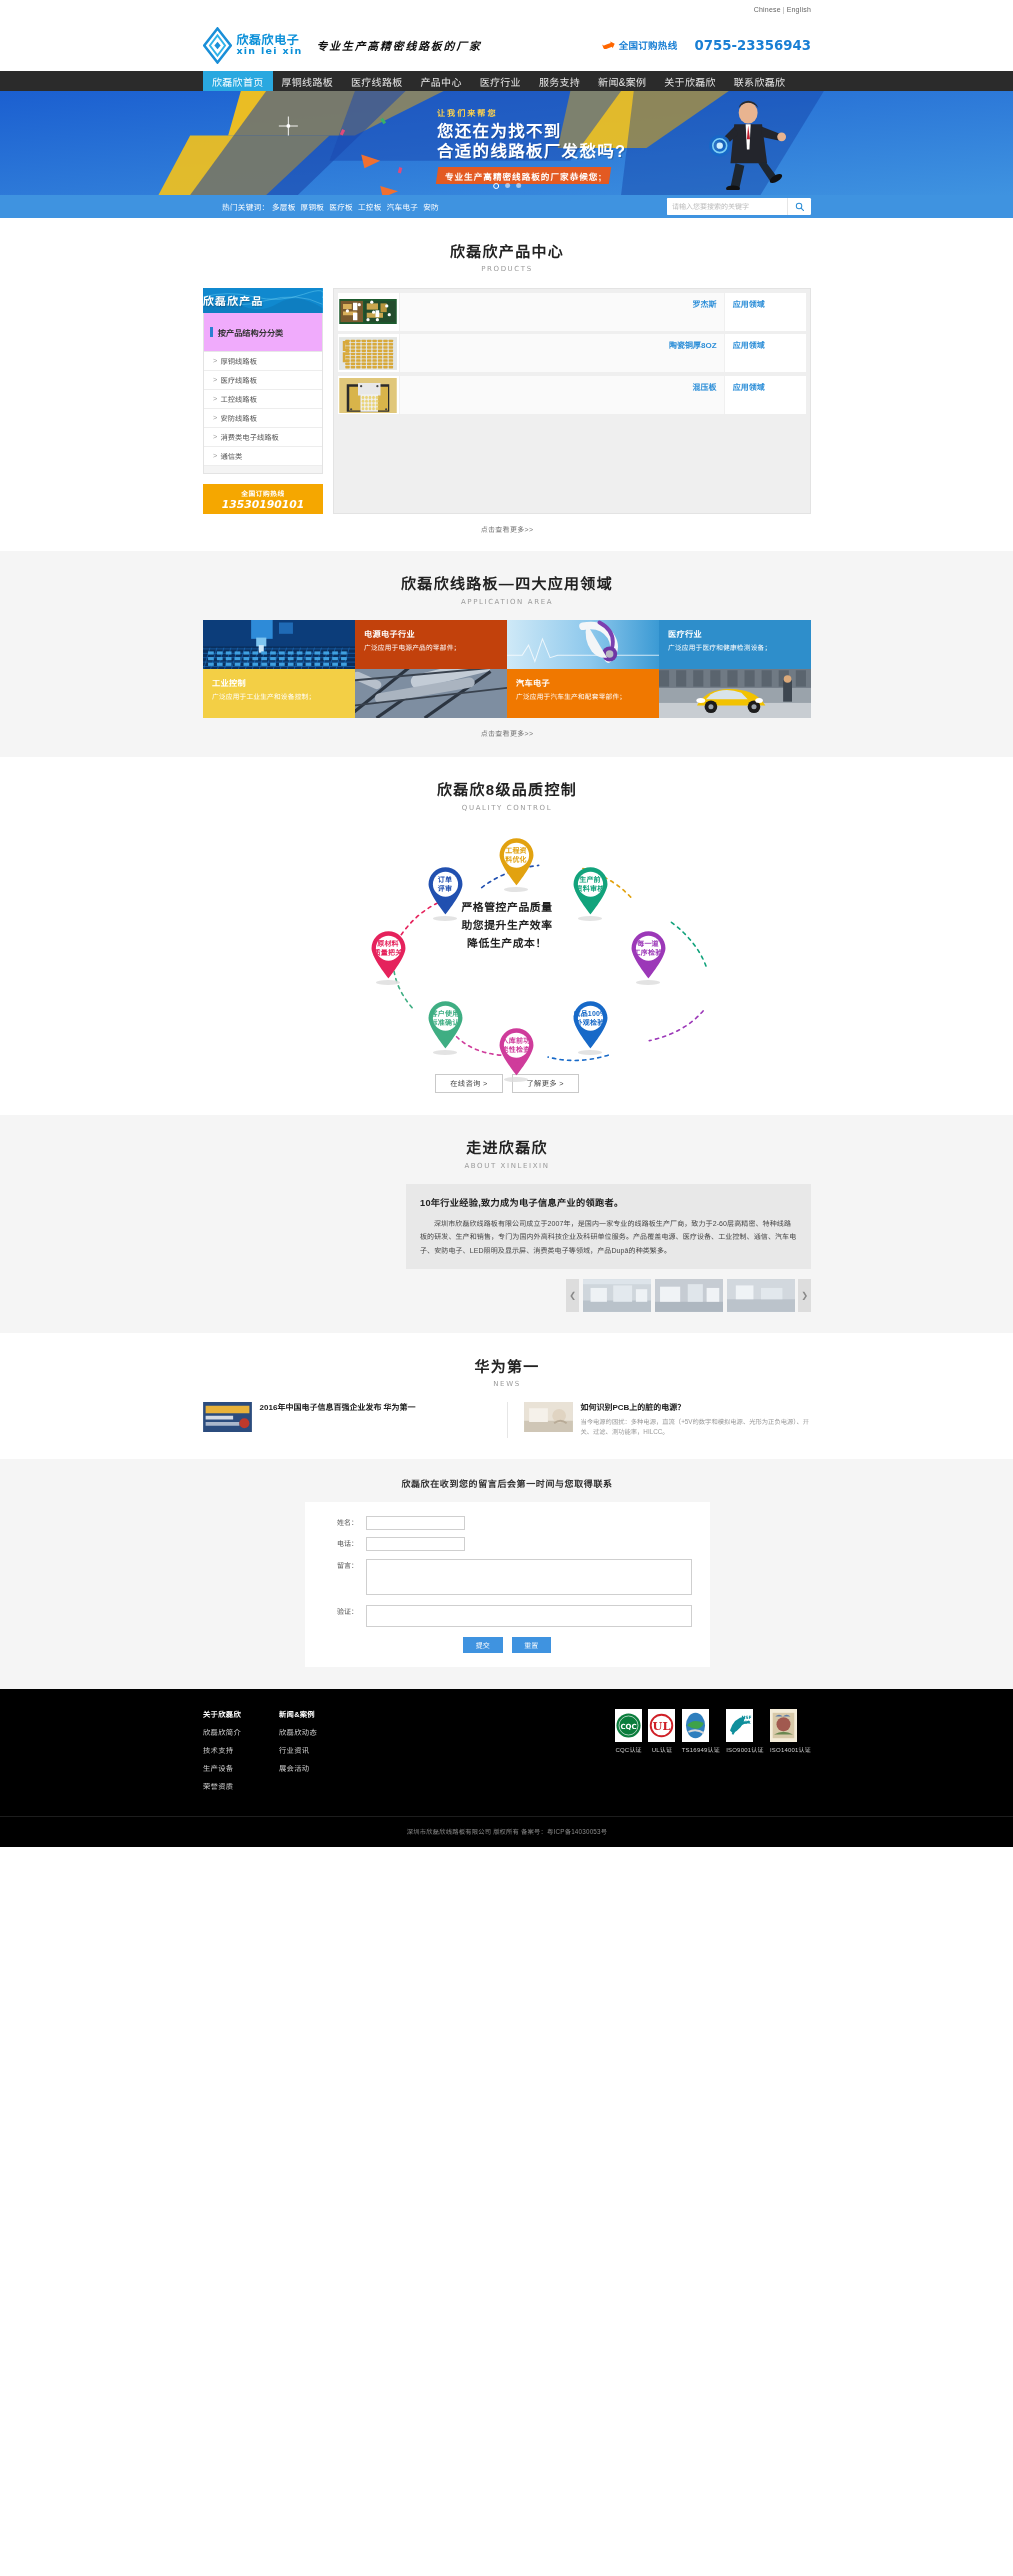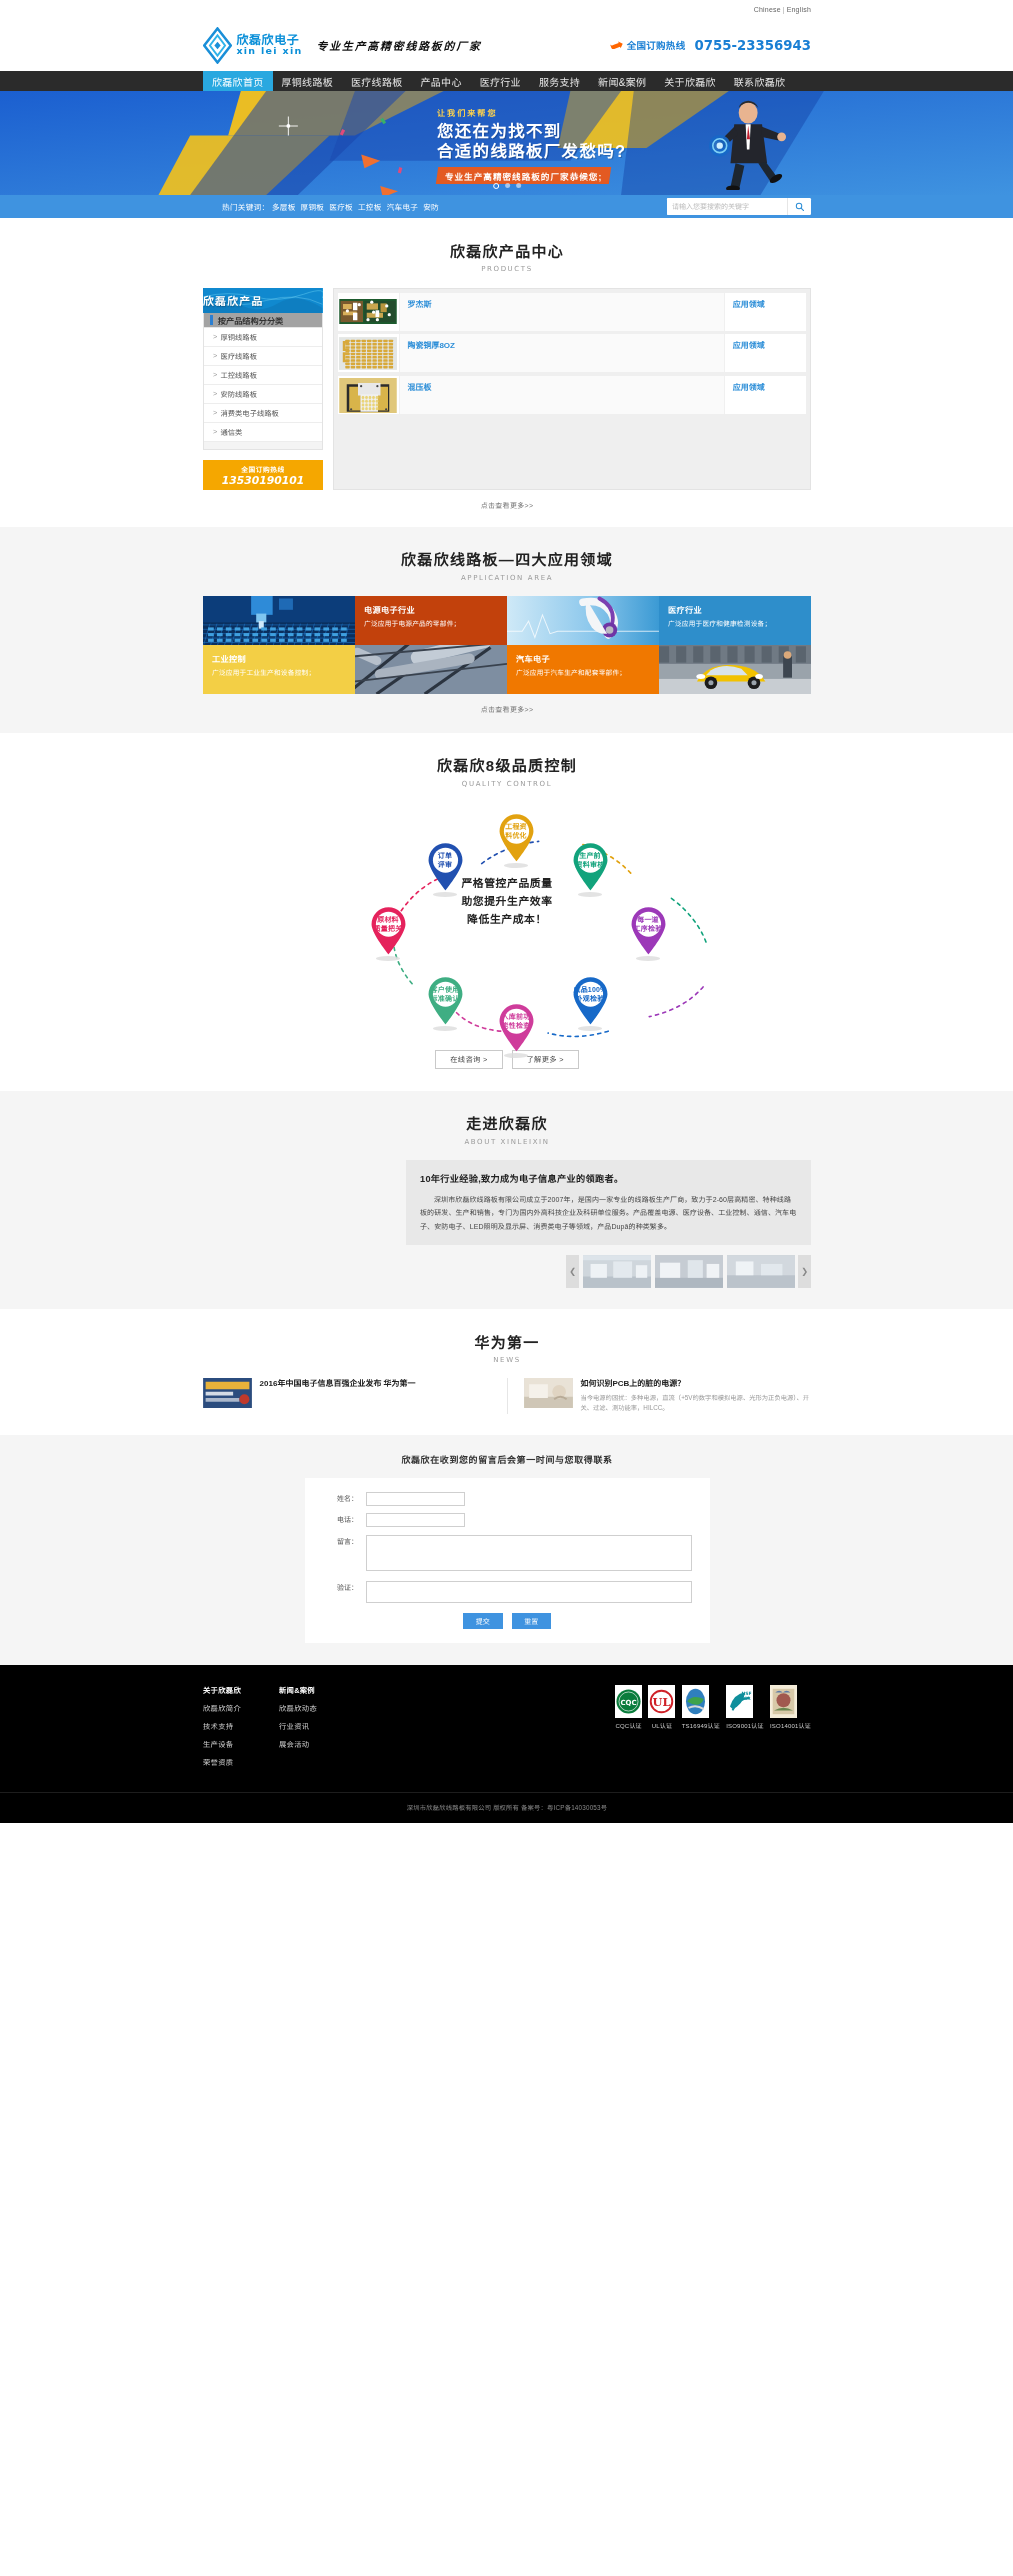--- a/index.html
+++ b/index.html
@@ -26,21 +26,21 @@
   .logo-text { line-height:1.05; }
   .logo-cn { font-size:12px; font-weight:bold; color:#0a8fd8; letter-spacing:0.6px; }
   .logo-en { font-size:9.5px; font-weight:bold; color:#0a8fd8; letter-spacing:1.3px; font-family:"DejaVu Sans",sans-serif; }
   .slogan {
     margin-left:14px; font-size:10.8px; color:#111; font-weight:bold;
     font-family:"DejaVu Serif",serif; letter-spacing:1.9px; font-style:italic;
   }
   .hotline { margin-left:auto; display:flex; align-items:center; }
   .hot-arrow { color:#f60; font-size:16.5px; margin-right:2.5px; transform:rotate(-20deg); }
   .hot-label { font-size:9.5px; font-weight:bold; color:#1a7fd4; letter-spacing:0.3px; }
-  .hot-num { font-size:13.3px; font-weight:bold; color:#1a7fd4; margin-left:9px; font-family:"DejaVu Sans",sans-serif; }
+  .hot-num { font-size:13.3px; font-weight:bold; color:#1a7fd4; margin-left:17px; font-family:"DejaVu Sans",sans-serif; }
 
   
   .nav { background:#2b2b2b; height:20px; }
   .nav .wrap { display:flex; height:20px; }
   .nav a {
     display:flex; align-items:center; justify-content:center;
     height:20px; padding:0 9px; color:#e8e8e8; font-size:10px;
     text-decoration:none; letter-spacing:0.3px;
   }
   .nav a.active { background:#29a8e0; color:#fff; }
@@ -83,41 +83,41 @@
 
   
   .products { background:#fff; padding-bottom:16.5px; }
   .prod-layout { display:flex; margin-top:15px; gap:10px; }
   .prod-side { width:120px; flex:none; }
   .side-head { height:25px; background:linear-gradient(135deg,#0f7fc4,#2ca8e6);
                display:flex; align-items:center; justify-content:flex-start; position:relative; overflow:hidden; }
   .side-head .ttl { color:#fff; font-size:10.8px; font-weight:bold; letter-spacing:1.3px; z-index:2;
                     text-shadow:0.6px 0.6px 1.3px rgba(0,0,0,.3); }
   .side-box { border:0.6px solid #e3e3e3; border-top:0; background:#fff; }
-  .side-cat { display:flex; align-items:center; height:15px; padding-left:6.3px; background:#a3a3a3;
+  .side-cat { display:flex; align-items:center; height:39px; padding-left:6.3px; background:#f0abfc;
               border-bottom:0.6px solid #e7e7e7;text-align:right; }
   .side-cat .bar { width:2.5px; height:9.5px; background:#2b7fd1; margin-right:5px; }
   .side-cat .t { font-size:8.2px; color:#333; font-weight:bold; }
   .side-box ul { list-style:none; }
   .side-box li { height:19px; display:flex; align-items:center; padding-left:9px;
                  border-bottom:0.6px solid #ededed; font-size:7.3px; color:#555; cursor:pointer; }
   .side-box li .gt { color:#999; margin-right:3.2px; }
   .side-foot { height:7.6px; background:#f4f4f4; }
   .side-tel { margin-top:10px; background:#f5a700; height:30px; display:flex; flex-direction:column;
               align-items:center; justify-content:center; color:#fff; }
   .side-tel .l { font-size:6.7px; font-weight:bold; letter-spacing:0.6px; }
   .side-tel .n { font-size:10.8px; font-weight:bold; font-style:italic; font-family:"DejaVu Sans",sans-serif; }
 
   .prod-grid { flex:1; background:#efefef; border:0.6px solid #e3e3e3; padding:3.8px;
                display:flex; flex-direction:column; gap:3.8px; }
   .prod-row { display:flex; background:#fff; height:38px; }
   .prod-img { width:61px; flex:none; display:flex; align-items:center; justify-content:center;
               overflow:hidden; background:#fff; }
   .prod-mid { flex:1; background:#fafafa; padding:5px 7.6px; border-left:0.6px solid #f0f0f0; }
-  .prod-mid .pname { color:#2e8fd8; font-size:8px; font-weight:bold; }
+  .prod-mid .pname { color:#2e8fd8; font-size:8px; font-weight:bold;text-align:right; }
   .prod-right { width:82px; flex:none; background:#fff; padding:5px 7.6px; border-left:0.6px solid #f0f0f0; }
   .prod-right .pname { color:#2e8fd8; font-size:8px; font-weight:bold; }
   .more-link { text-align:center; margin-top:10px; }
   .more-link a { font-size:7px; color:#777; text-decoration:none; letter-spacing:0.3px; }
 
   
   .applic { background:#f5f5f5; padding-bottom:19px; }
   .app-grid { margin-top:14px; display:grid; grid-template-columns:repeat(4,1fr);
               grid-template-rows:49px 49px; }
   .app-cell { position:relative; overflow:hidden; }

